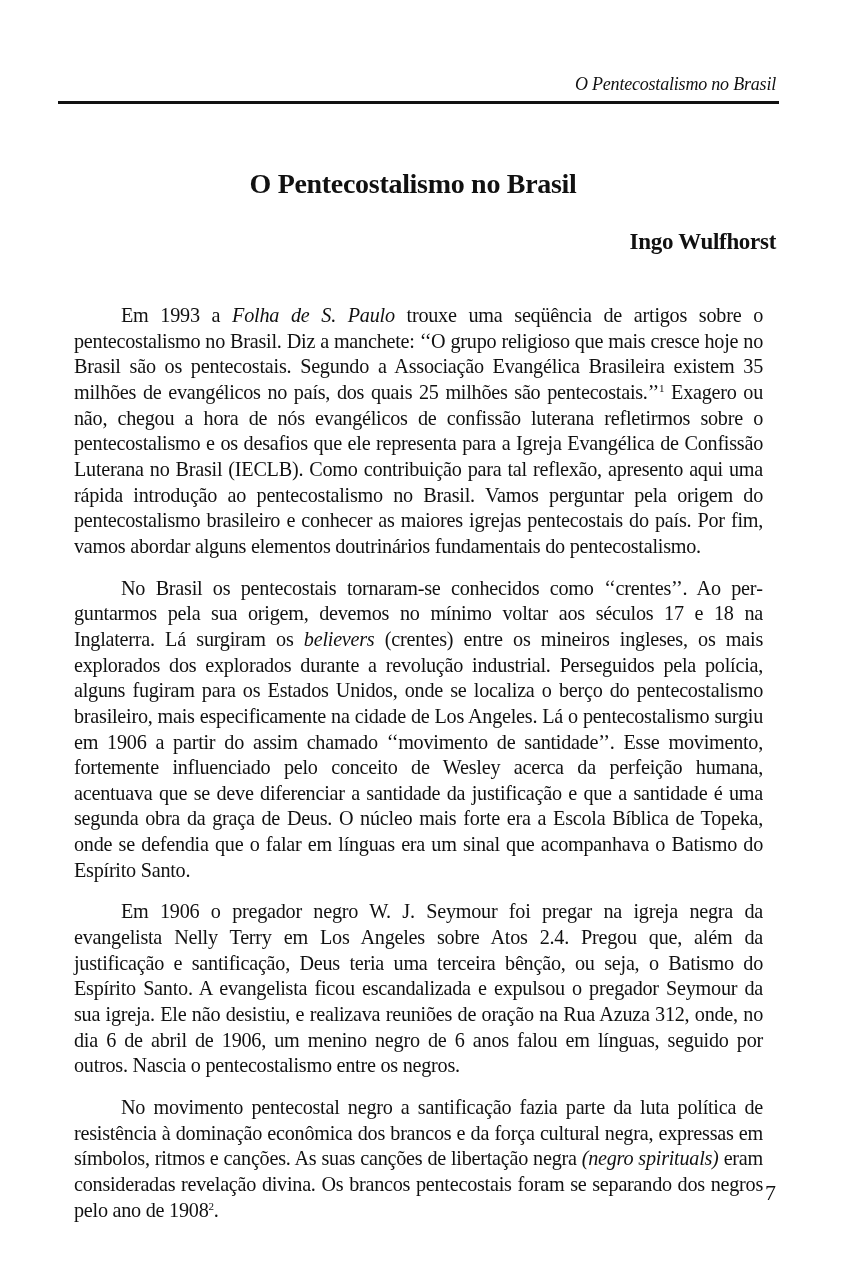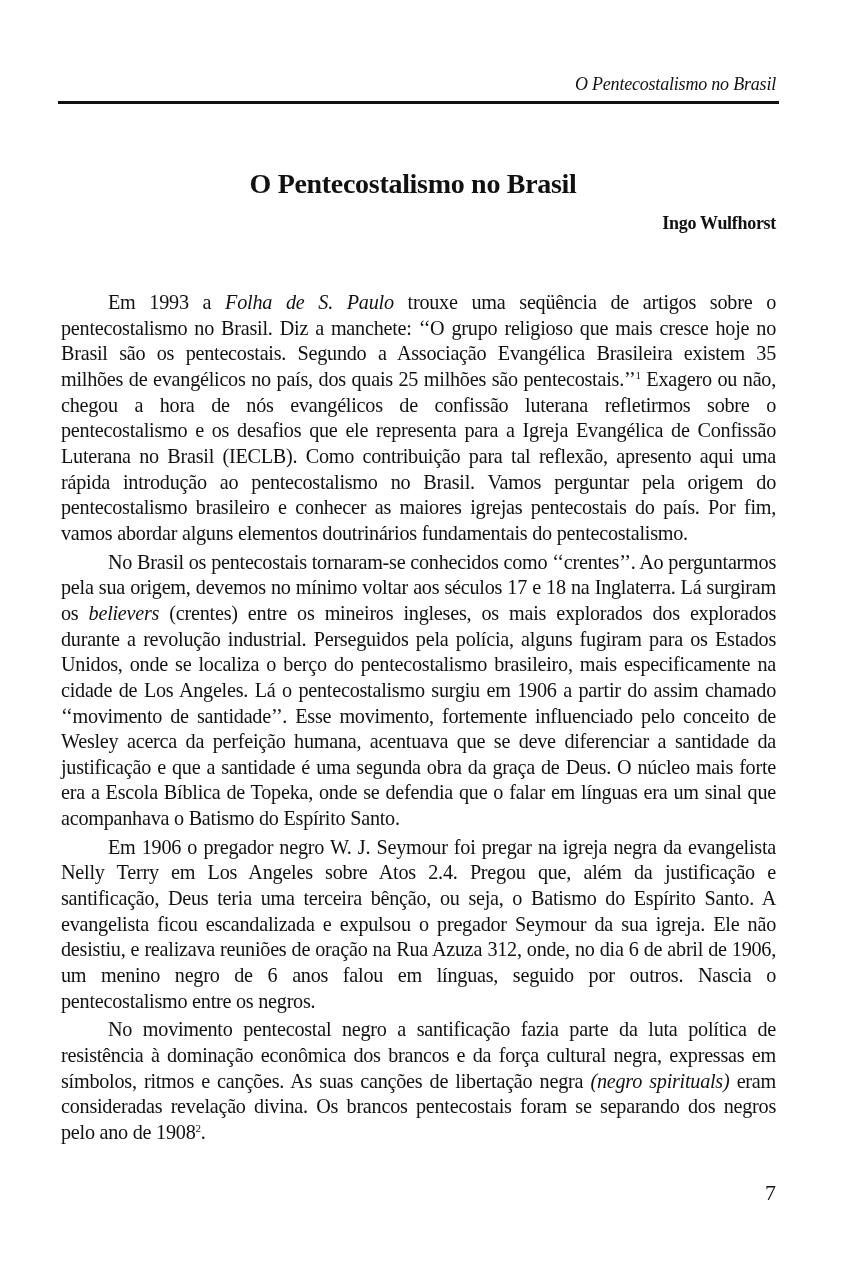--- a/index.html
+++ b/index.html
@@ -3,24 +3,24 @@
 <meta charset="utf-8">
 <style>
   html, body { margin: 0; padding: 0; background: #ffffff; }
   body { width: 848px; height: 1277px; position: relative; overflow: hidden;
          font-family: "Liberation Serif", "DejaVu Serif", serif; color: #111; }
   .running-head { position: absolute; top: 74px; right: 72px; font-style: italic;
                   font-size: 18px; letter-spacing: -0.2px; }
   .rule { position: absolute; top: 101px; left: 58px; width: 721px; height: 3px; background: #111; }
   .title { position: absolute; top: 168px; left: 0; width: 826px; text-align: center;
            font-weight: bold; font-size: 28px; letter-spacing: -0.3px; }
-  .author { position: absolute; top: 213px; right: 72px; font-weight: bold; font-size: 18px; letter-spacing: -0.3px; }
+  .author { position: absolute; top: 229px; right: 72px; font-weight: bold; font-size: 23px; letter-spacing: -0.3px; }
   .body-text { position: absolute; top: 287px; left: 58px; width: 721px;
                font-size: 20.2px; line-height: 25.65px; letter-spacing: -0.25px; }
-  .body-text p { margin: 3px; text-align: justify; text-indent: 47px; hyphens: manual; }
+  .body-text p { margin: 16px; text-align: justify; text-indent: 47px; hyphens: manual; }
   .page-number { position: absolute; top: 1180px; right: 72px; font-size: 22px; }
   sup { font-size: 11px; line-height: 0; vertical-align: 7px; }
 </style>
 </head>
 <body>
 
 <div class="running-head">O Pentecostalismo no Brasil</div>
 <div class="rule"></div>
 <h1 class="title" style="margin:0;">O Pentecostalismo no Brasil</h1>
 <div class="author">Ingo Wulfhorst</div>

